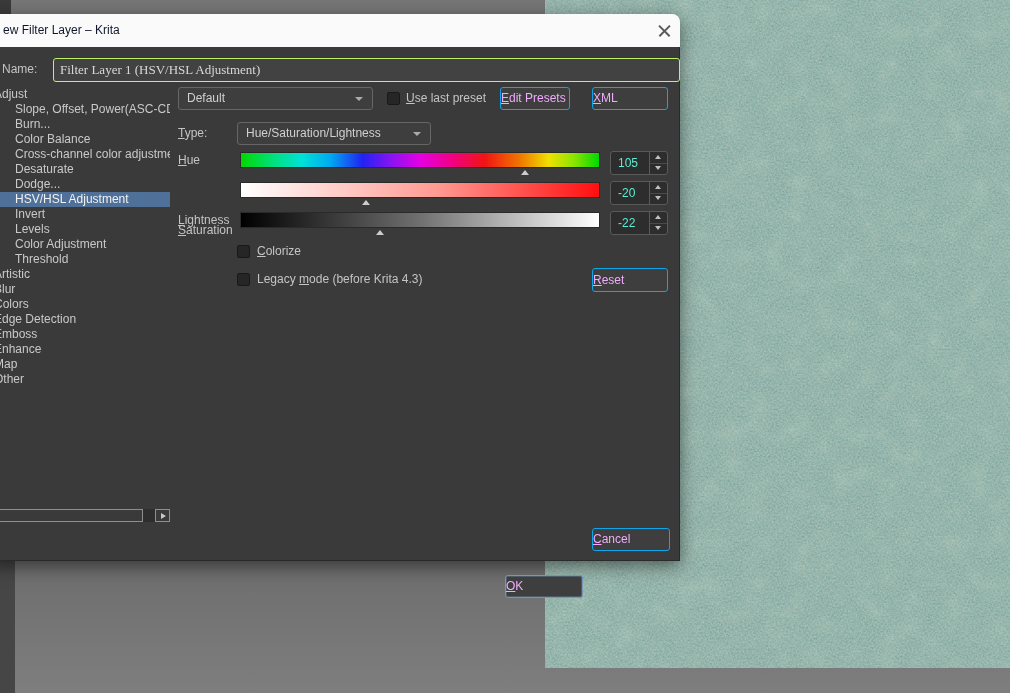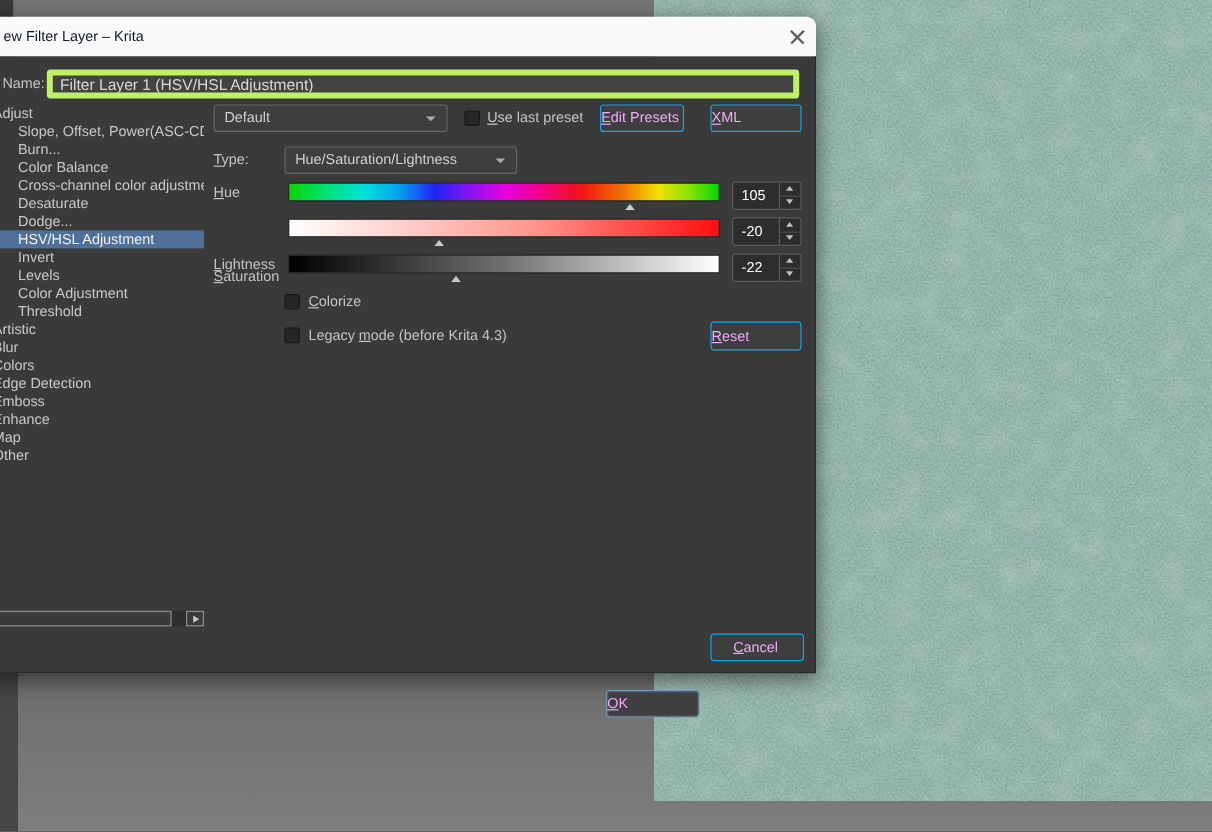--- a/index.html
+++ b/index.html
@@ -36,24 +36,24 @@
   .close-btn::before{transform:rotate(45deg);}
   .close-btn::after{transform:rotate(-45deg);}
   .dialog-body{
     position:absolute;left:0;top:33px;width:100%;height:514px;background:#3a3a3a;
     border:1px solid #2a2a2a;border-top:none;box-sizing:border-box;
   }
   .dlg-label{position:absolute;color:#c4c4c4;white-space:nowrap;}
 
   
   .name-input{
-    position:absolute;left:53px;top:44px;width:627px;height:24px;box-sizing:border-box;
-    background:#424242;border:5px solid #bef264;border-radius:3px;
+    position:absolute;left:67px;top:44px;width:627px;height:24px;box-sizing:border-box;
+    background:#424242;border:1px solid #bef264;border-radius:3px;
     color:#d8d8d8;font-size:13px;padding:0 6px;outline:none;
-    font-family:Liberation Sans, sans-serif;
+    font-family:Liberation Serif, serif;
   }
 
   
   .tree{position:absolute;left:1px;top:73px;width:183px;height:420px;overflow:hidden;}
   .tree-item{height:15px;line-height:15px;padding-left:7px;white-space:nowrap;color:#c9c9c9;font-size:12px;cursor:default;}
   .tree-item.child{padding-left:28px;}
   .tree-item.selected{background:#4f7099;color:#f2f2f2;}
 
   
   .hscroll{position:absolute;left:1px;top:495px;width:183px;height:13px;background:#2e2e2e;}
@@ -88,21 +88,21 @@
   .slider-wrap{position:absolute;width:360px;height:24px;}
   .slider-bar{position:absolute;left:0;top:0;width:360px;height:16px;box-sizing:border-box;border:1px solid #2a2a2a;cursor:pointer;}
   .slider-marker{position:absolute;top:18px;width:0;height:0;
     border-left:4px solid transparent;border-right:4px solid transparent;border-bottom:5px solid #cccccc;cursor:pointer;}
 
   
   .spinbox{
     position:absolute;width:58px;height:24px;box-sizing:border-box;
     background:#2d2d2d;border:1px solid #5a5a5a;border-radius:3px;
   }
-  .spin-value{position:absolute;left:7px;top:0;line-height:22px;color:#ffffff;}
+  .spin-value{position:absolute;left:7px;top:0;line-height:22px;color:#5eead4;}
   .spin-arrows{position:absolute;right:0;top:0;bottom:0;width:17px;border-left:1px solid #5a5a5a;}
   .spin-up,.spin-down{position:absolute;left:0;right:0;height:50%;cursor:pointer;}
   .spin-up{top:0;border-bottom:1px solid #4a4a4a;}
   .spin-down{bottom:0;}
   .spin-up::after{content:"";position:absolute;left:5px;top:3px;width:0;height:0;
     border-left:3px solid transparent;border-right:3px solid transparent;border-bottom:4px solid #c0c0c0;}
   .spin-down::after{content:"";position:absolute;left:5px;top:3px;width:0;height:0;
     border-left:3px solid transparent;border-right:3px solid transparent;border-top:4px solid #c0c0c0;}
 </style>
 </head>
@@ -233,14 +233,14 @@
   </div>
 
   <div class="checkbox" style="left:251px;top:231px;"></div>
   <span class="dlg-label" style="left:271px;top:225px;line-height:24px;"><u>C</u>olorize</span>
 
   <div class="checkbox" style="left:251px;top:259px;"></div>
   <span class="dlg-label" style="left:271px;top:253px;line-height:24px;">Legacy <u>m</u>ode (before Krita 4.3)</span>
   <div class="btn" style="left:606px;top:254px;width:76px;height:24px;line-height:22px;"><u>R</u>eset</div>
 
   <div class="btn focus-default" style="left:519px;top:514px;width:78px;margin-top:47px;"><u>O</u>K</div>
-  <div class="btn" style="left:606px;top:514px;width:78px;padding-left:18px;"><u>C</u>ancel</div>
+  <div class="btn" style="left:606px;top:514px;width:78px;"><u>C</u>ancel</div>
 </div>
 
 </body></html>

